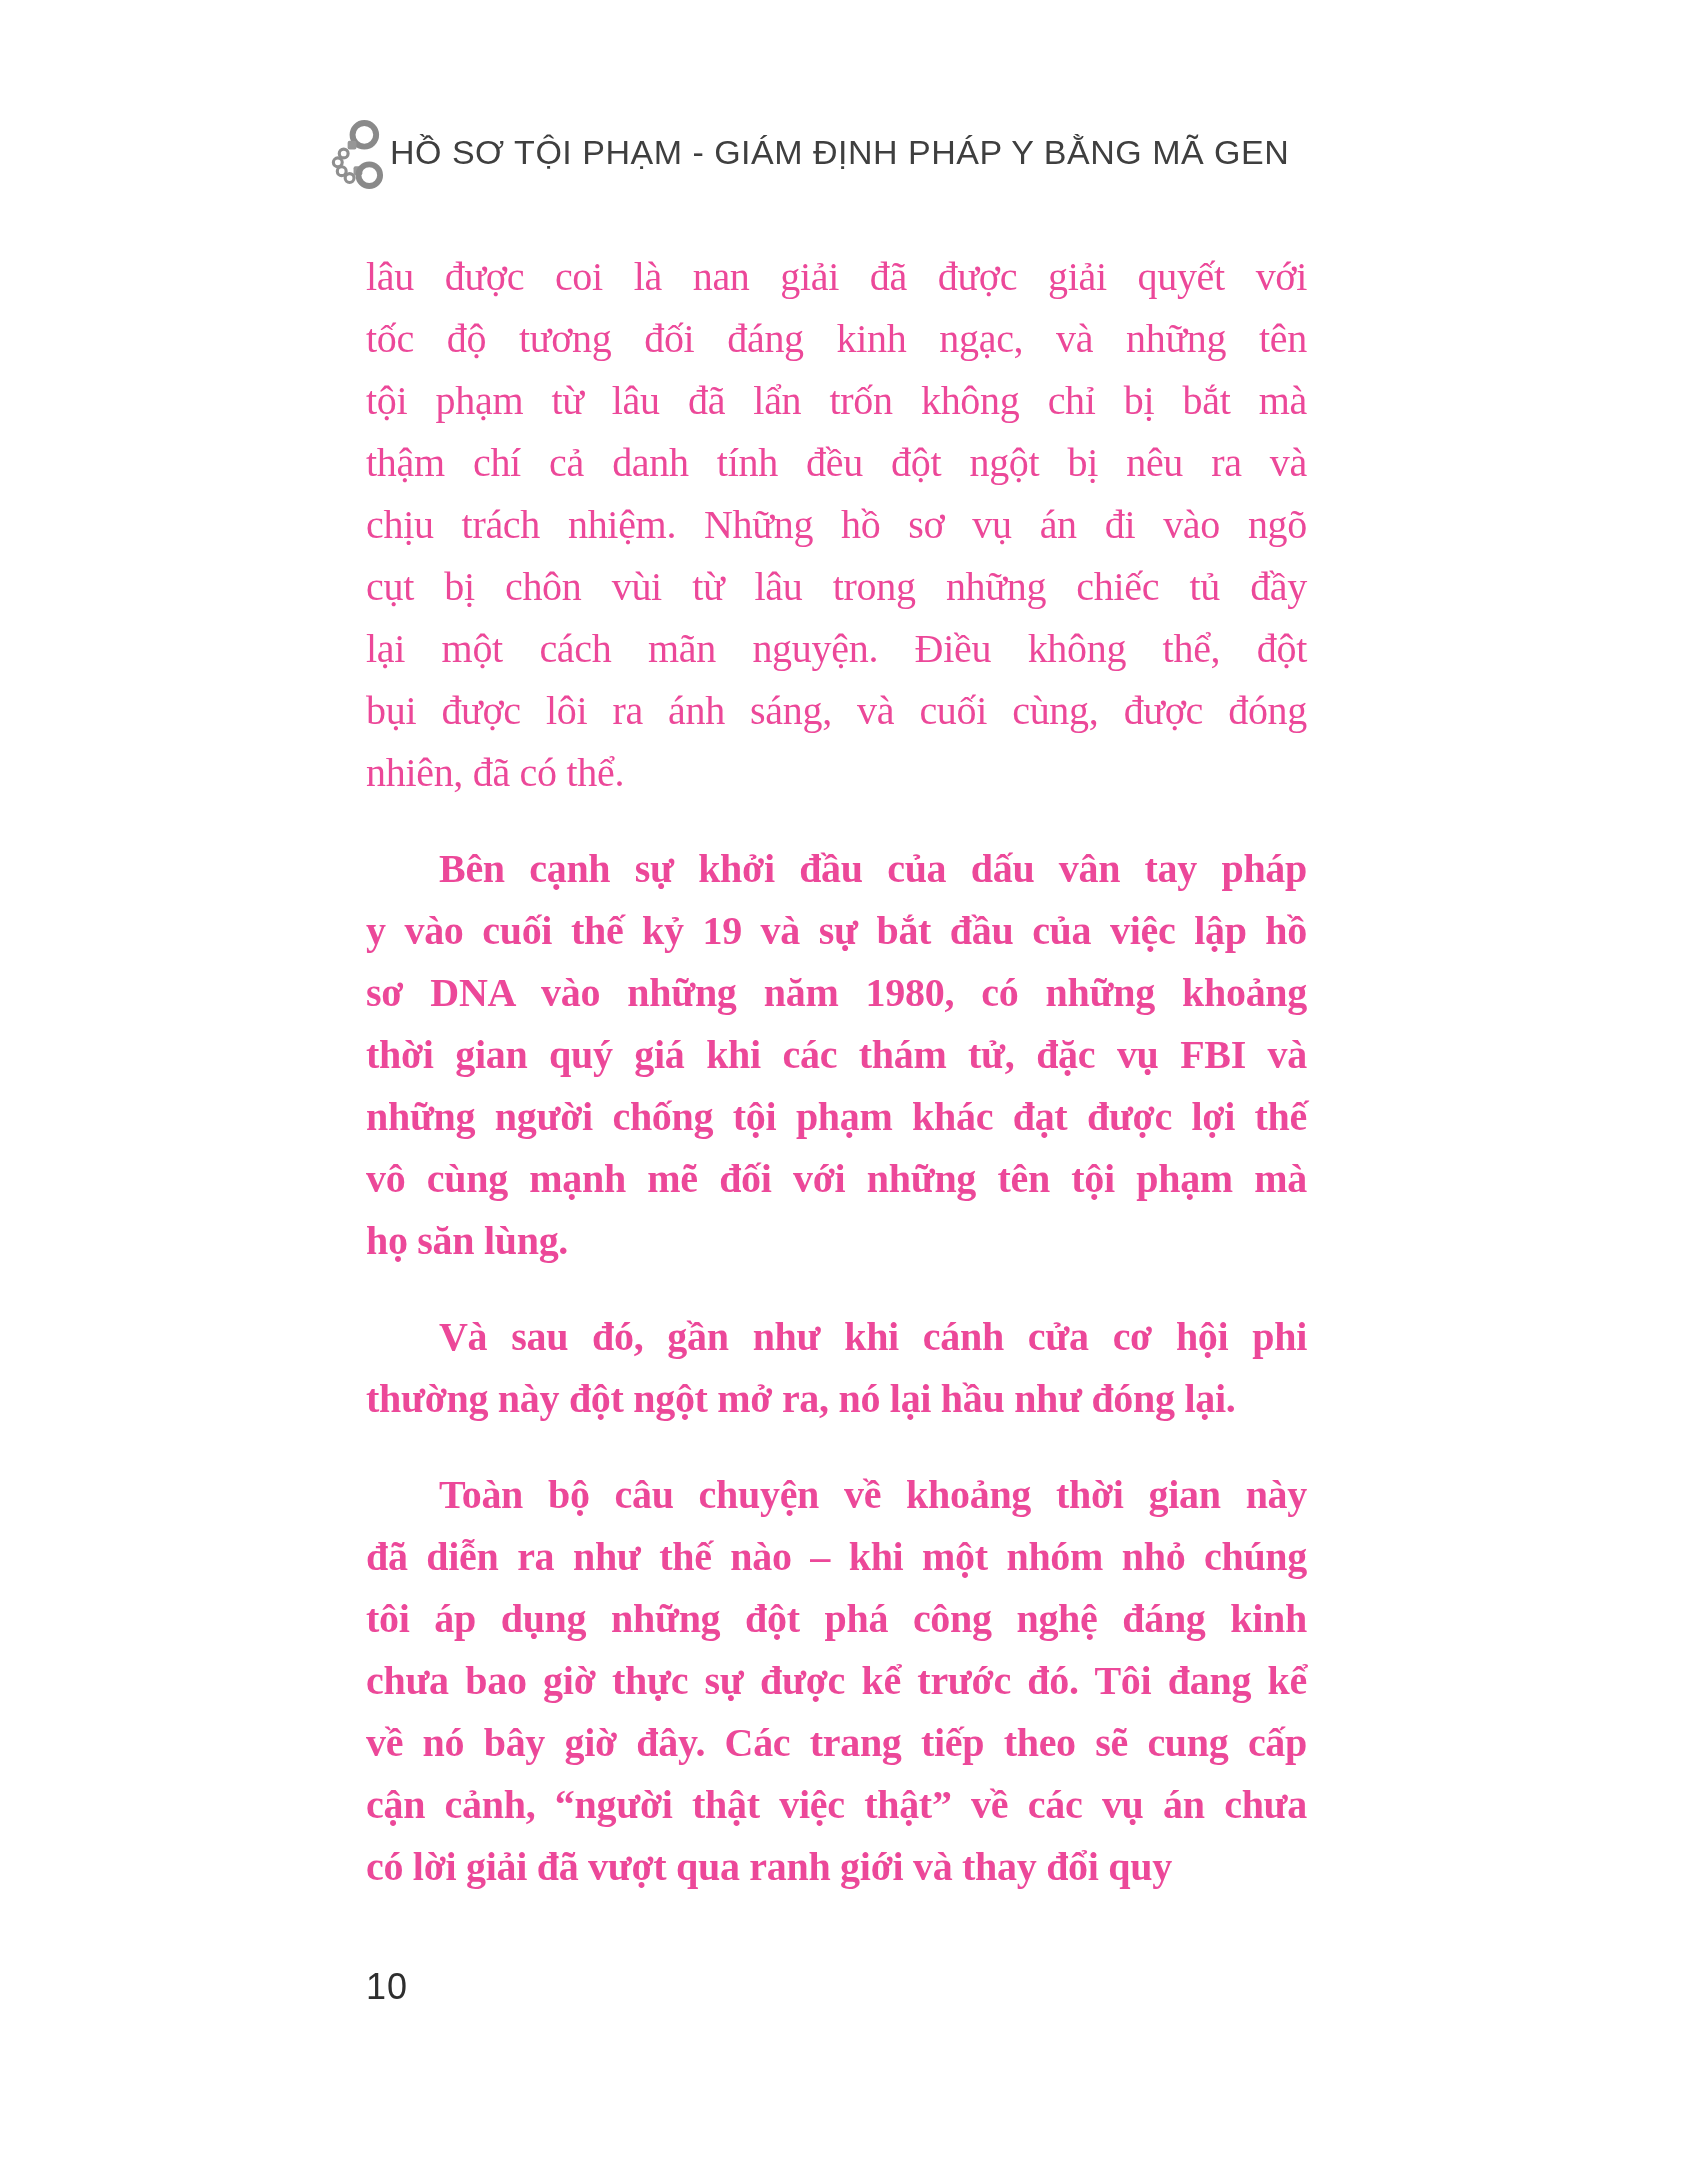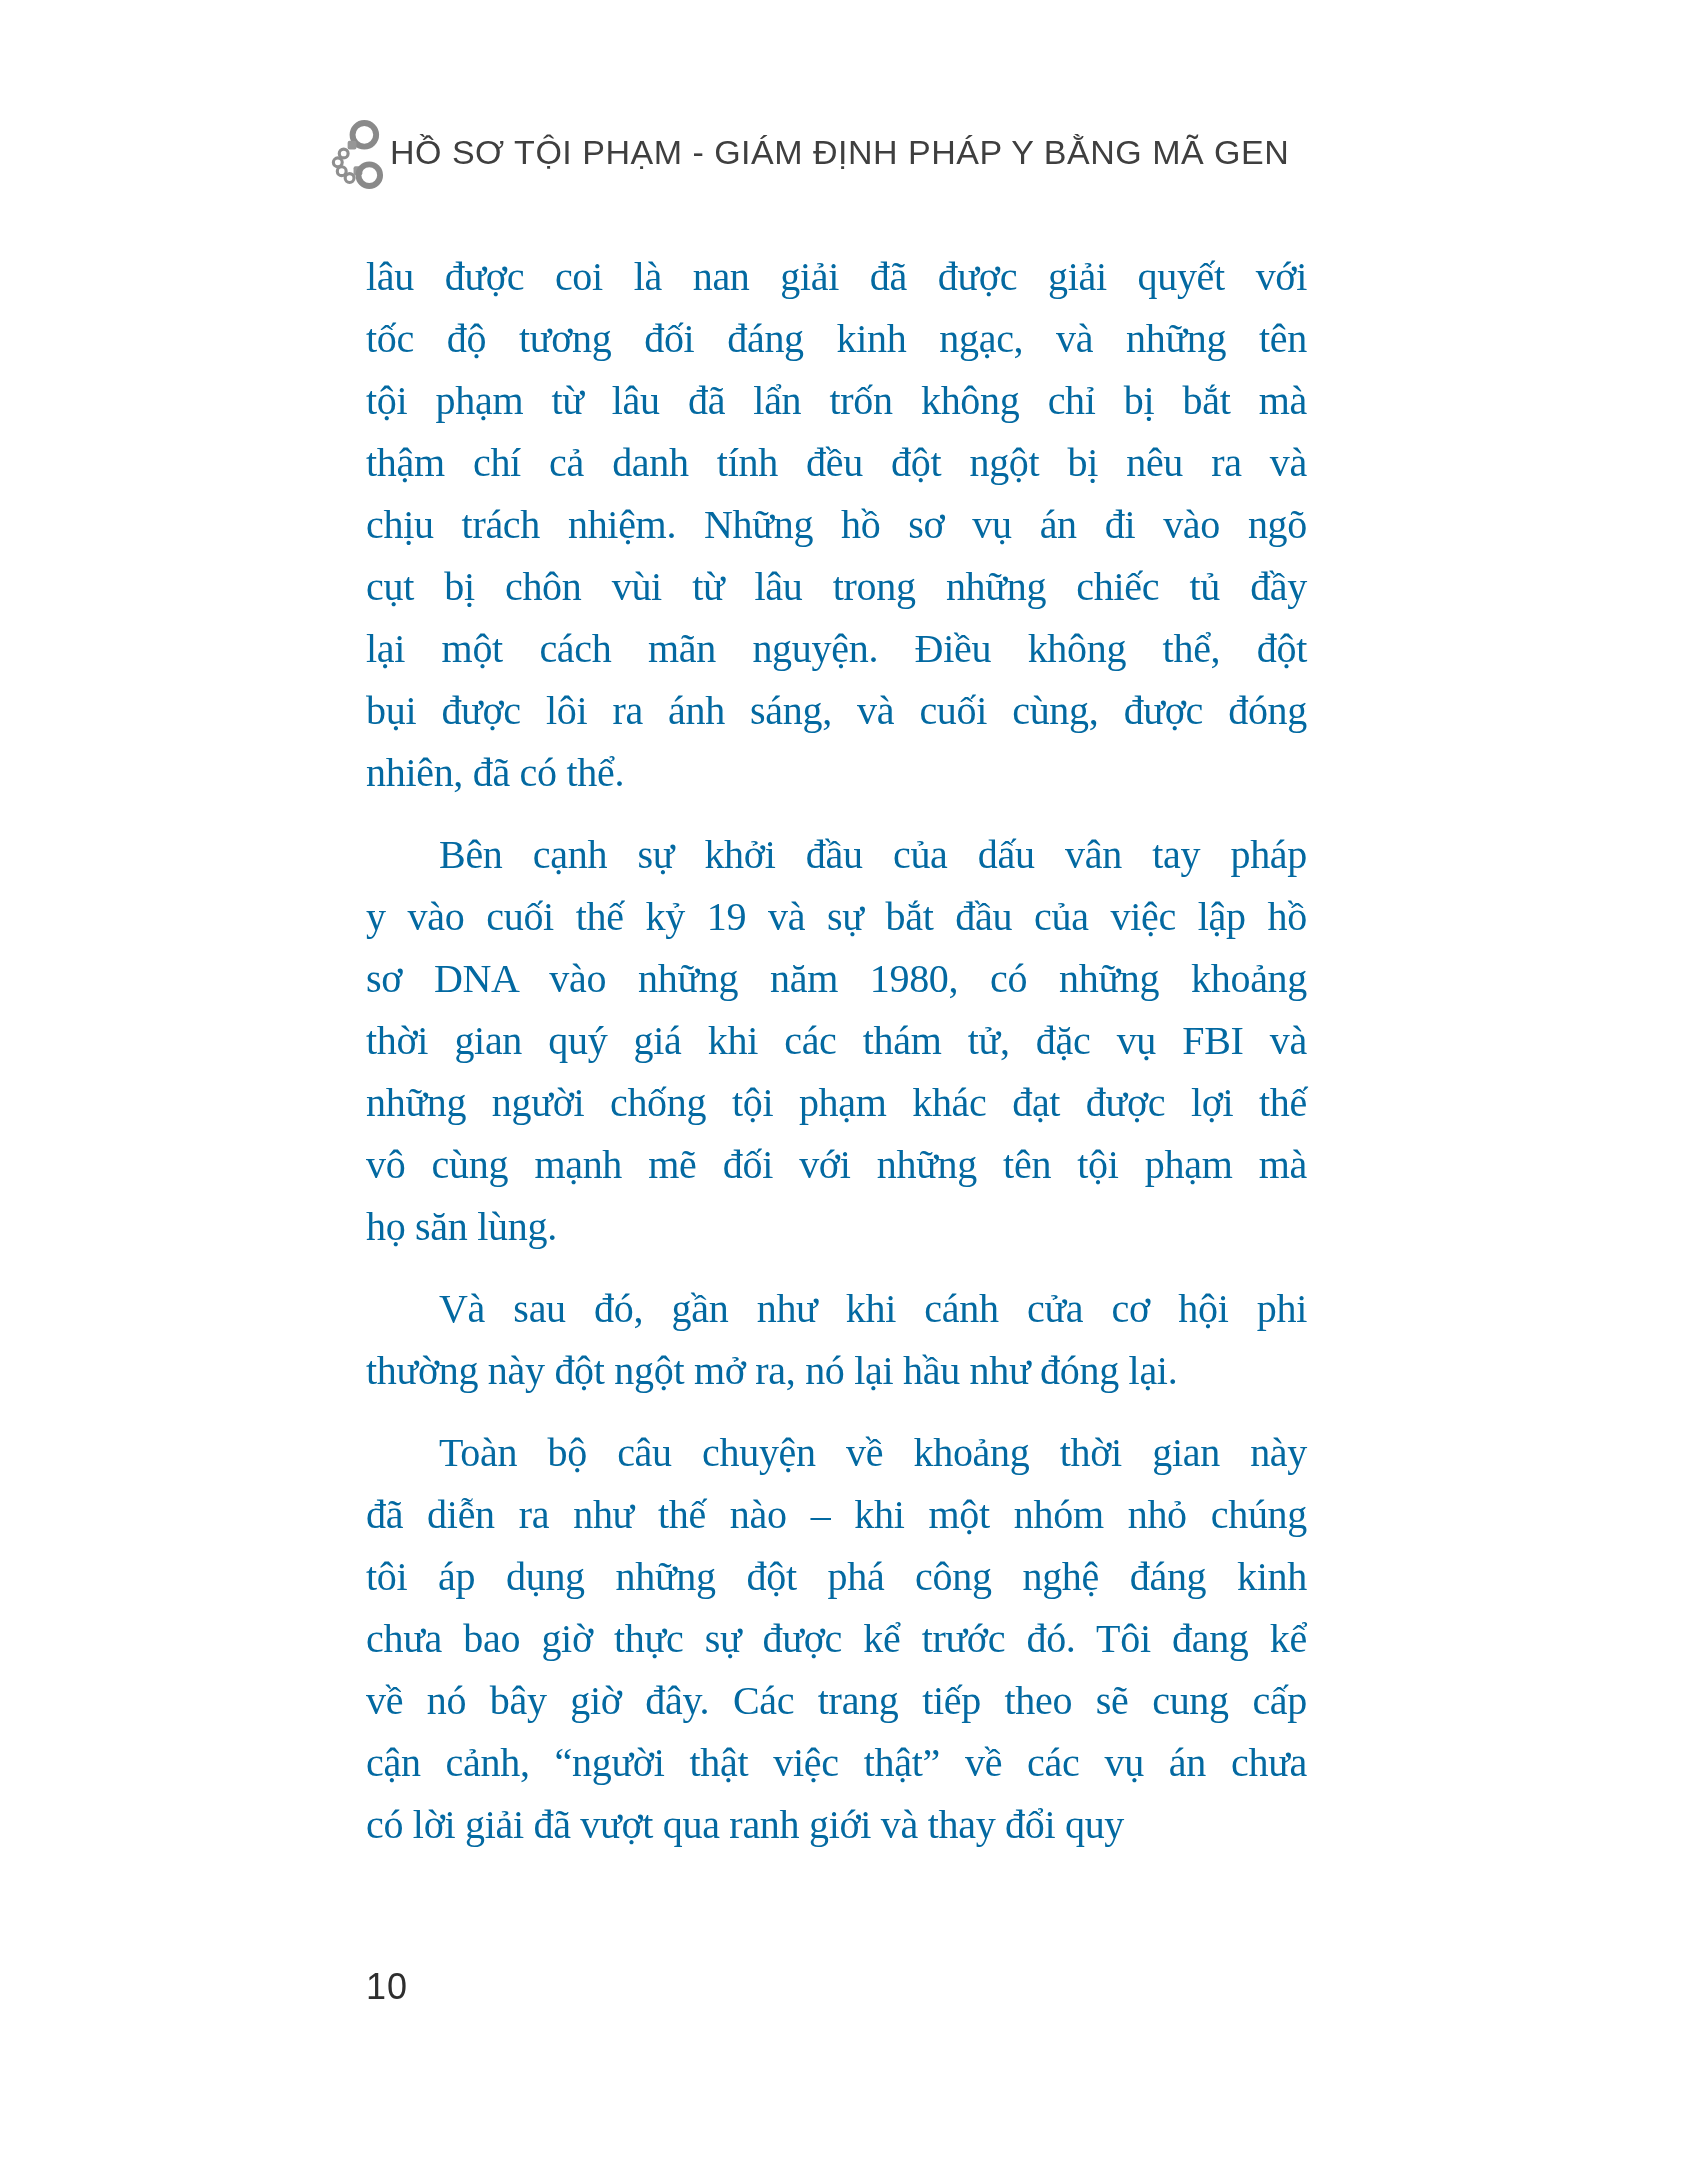--- a/index.html
+++ b/index.html
@@ -32,23 +32,23 @@
   }
   
   .body-text {
     position: absolute;
     left: 366px;
     top: 246px;
     width: 941px;
     font-size: 40px;
     line-height: 62px;
     letter-spacing: -0.3px;
-    color: #0369a1;
+    color: #ec4899;
   }
-  .paragraph + .paragraph { margin-top: 20px; }
+  .paragraph + .paragraph { margin-top: 34px; font-weight: bold; }
   .paragraph.indent .line:first-child { text-indent: 73px; }
   .line {
     text-align: justify;
     text-align-last: justify;
   }
   .line.last { text-align-last: left; }
   
   .page-number {
     position: absolute;
     left: 366px;

